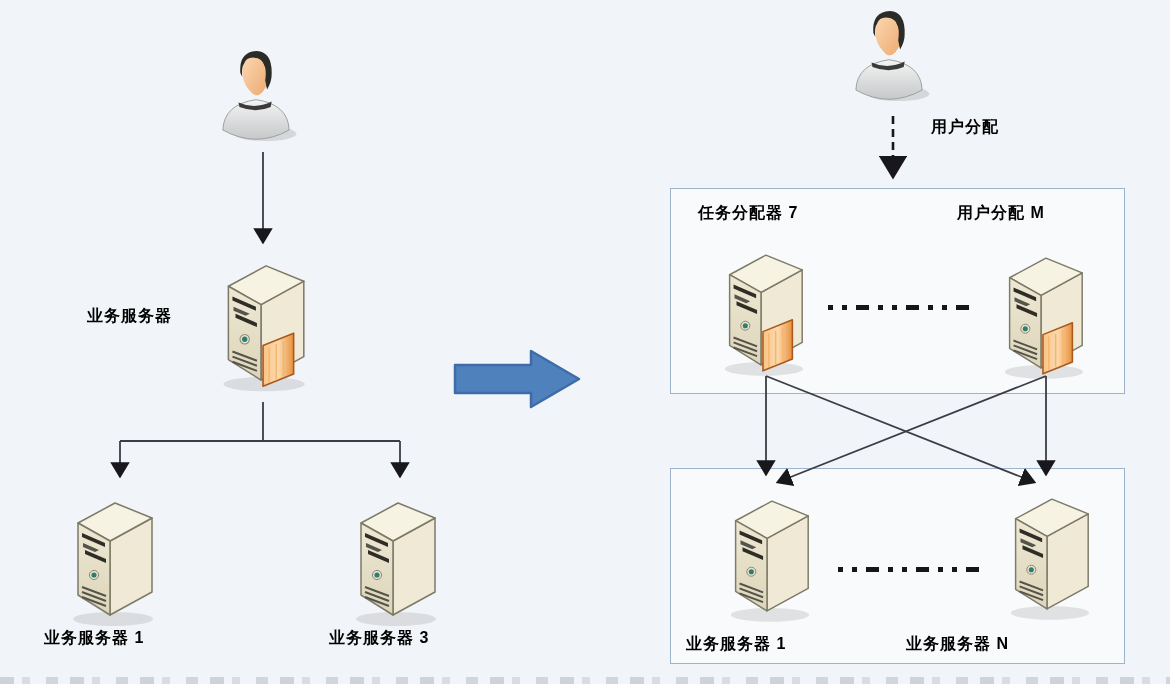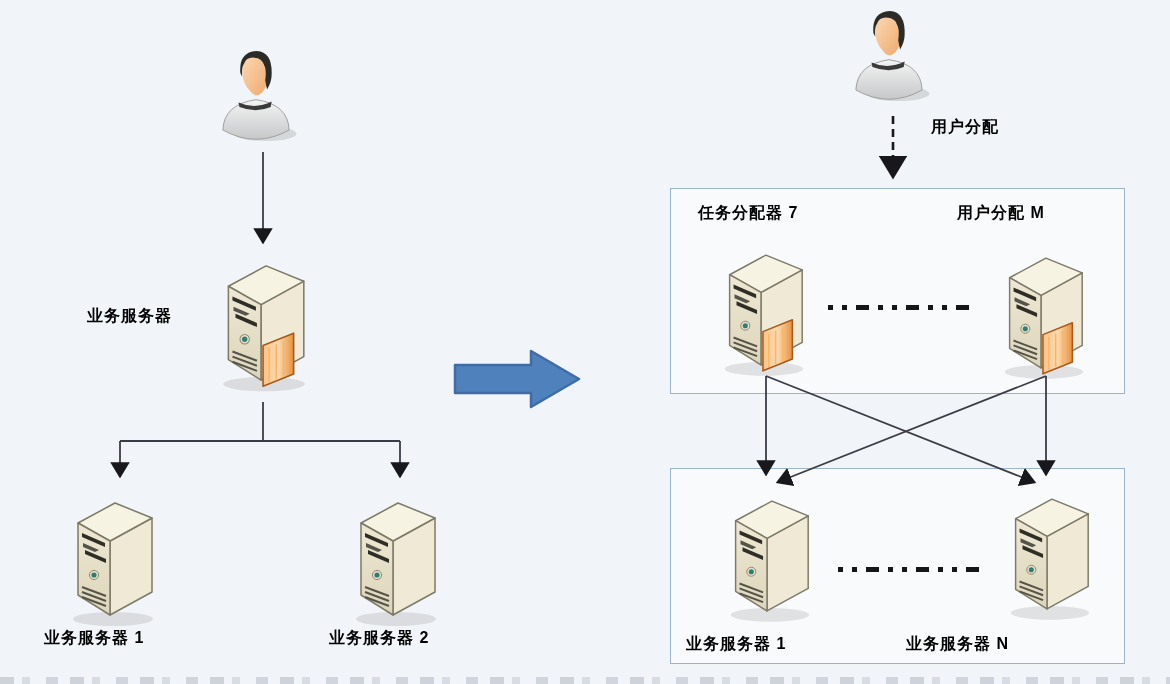--- a/index.html
+++ b/index.html
@@ -112,21 +112,21 @@
   <div class="lbl" style="left:87px;top:306px">业务服务器</div>
 
   <svg class="icon-svg" style="left:58px;top:494px;z-index:4" width="104" height="134" viewBox="0 0 104 132">
       <use href="#sym-server" width="104" height="132"></use>
     </svg>
   <div class="lbl" style="left:44px;top:628px">业务服务器 1</div>
 
   <svg class="icon-svg" style="left:341px;top:494px;z-index:4" width="104" height="134" viewBox="0 0 104 132">
       <use href="#sym-server" width="104" height="132"></use>
     </svg>
-  <div class="lbl" style="left:329px;top:628px">业务服务器 2</div>
+  <div class="lbl" style="left:329px;top:628px">业务服务器 3</div>
 
   <svg class="icon-svg" style="left:452px;top:346px;z-index:5" width="132" height="66" viewBox="0 0 132 66">
     <polygon points="3,19 79,19 79,5 127,33 79,61 79,47 3,47" fill="#4f81bd" stroke="#3f6ca8" stroke-width="2.5" stroke-linejoin="round"></polygon>
   </svg>
 
   <svg class="icon-svg" style="left:843px;top:0px" width="92" height="112" viewBox="0 0 100 102">
       <use href="#g-person"></use>
     </svg>
   <div class="lbl" style="left:931px;top:117px">用户分配</div>
 

